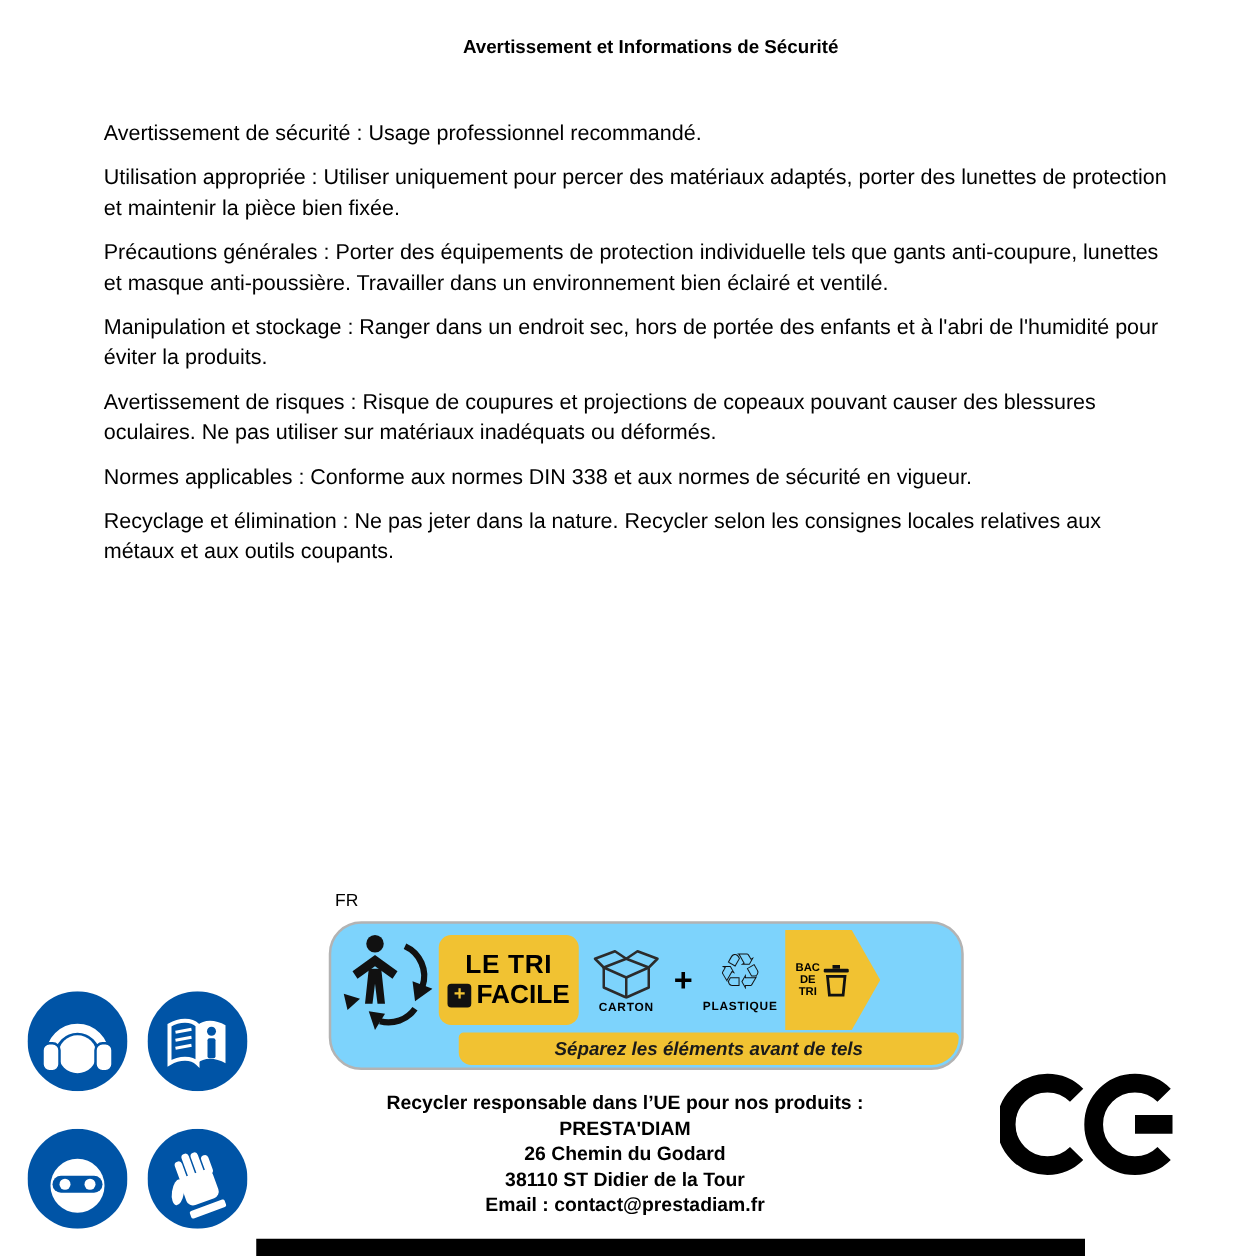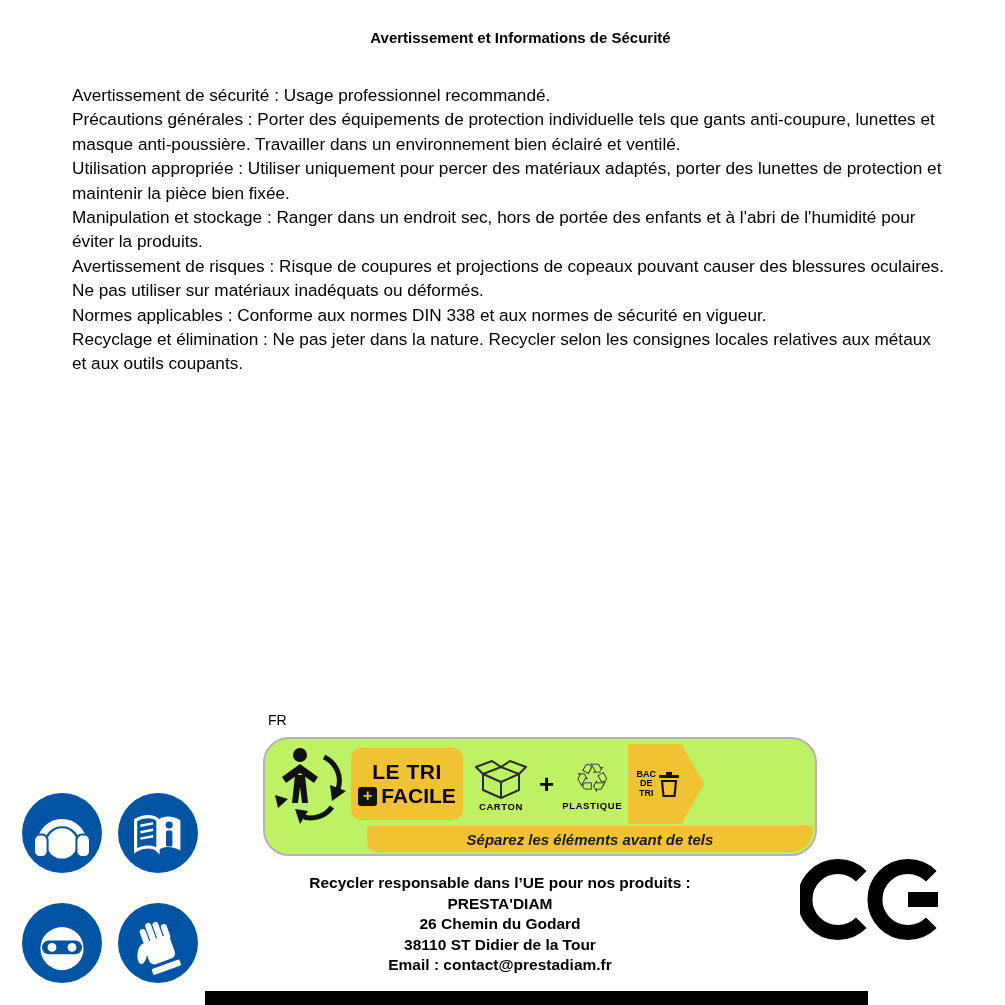--- a/index.html
+++ b/index.html
@@ -8,36 +8,36 @@
     font-family:"Liberation Sans", sans-serif; color:#000; overflow:hidden;
   }
   .title {
     position:absolute; top:29px; left:18px; width:100%;
     text-align:center; font-weight:bold; font-size:15px;
   }
   .body-text {
     position:absolute; left:72px; top:83px; width:873px;
     font-size:17.2px; line-height:24.4px;
   }
-  .body-text p { margin:0; }
+  .body-text p { margin:11px; }
   .p-recycle { margin-top:30px; }
 
   
   .picto { position:absolute; width:80px; height:80px; }
   .picto svg { width:80px; height:80px; display:block; }
   .picto-ear    { left:22px;  top:793px; }
   .picto-manual { left:118px; top:793px; }
   .picto-eye    { left:22px;  top:903px; }
   .picto-glove  { left:118px; top:903px; }
 
   
   .fr-label { position:absolute; left:268px; top:712px; font-weight:normal; font-size:14px; }
   .tri-box {
-    position:absolute; left:263px; top:737px; width:554px; height:119px;
-    background:#bef264; border:2px solid #b3b3b3; border-radius:26px; box-sizing:border-box;
+    position:absolute; left:263px; top:737px; width:508px; height:119px;
+    background:#7dd3fc; border:2px solid #b3b3b3; border-radius:26px; box-sizing:border-box;
   }
   .tri-row {
     position:absolute; left:5px; top:2px; right:3px; height:86px;
     display:flex; align-items:center; gap:5px;
   }
   .letri-box {
     width:112px; height:72px; background:#F1C232; border-radius:10px;
     display:flex; flex-direction:column; justify-content:center; align-items:center;
     font-weight:bold; flex:0 0 auto;
   }
@@ -79,22 +79,22 @@
 </style>
 </head>
 <body>
 
 <div class="page">
 
   <div class="title">Avertissement et Informations de Sécurité</div>
 
   <div class="body-text">
     <p>Avertissement de sécurité : Usage professionnel recommandé.</p>
+    <p>Utilisation appropriée : Utiliser uniquement pour percer des matériaux adaptés, porter des lunettes de protection et maintenir la pièce bien fixée.</p>
     <p>Précautions générales : Porter des équipements de protection individuelle tels que gants anti-coupure, lunettes et masque anti-poussière. Travailler dans un environnement bien éclairé et ventilé.</p>
-    <p>Utilisation appropriée : Utiliser uniquement pour percer des matériaux adaptés, porter des lunettes de protection et maintenir la pièce bien fixée.</p>
     <p>Manipulation et stockage : Ranger dans un endroit sec, hors de portée des enfants et à l'abri de l'humidité pour éviter la produits.</p>
     <p>Avertissement de risques : Risque de coupures et projections de copeaux pouvant causer des blessures oculaires. Ne pas utiliser sur matériaux inadéquats ou déformés.</p>
     <p>Normes applicables : Conforme aux normes DIN 338 et aux normes de sécurité en vigueur.</p>
     <p class="p-recycle">Recyclage et élimination : Ne pas jeter dans la nature. Recycler selon les consignes locales relatives aux métaux et aux outils coupants.</p>
   </div>
 
   <div class="picto picto-ear">
     <svg viewBox="0 0 100 100">
       <circle cx="50" cy="50" r="50" fill="#0054A6"></circle>
       <path d="M23,64 a27,27 0 0 1 54,0" fill="none" stroke="#fff" stroke-width="9"></path>

